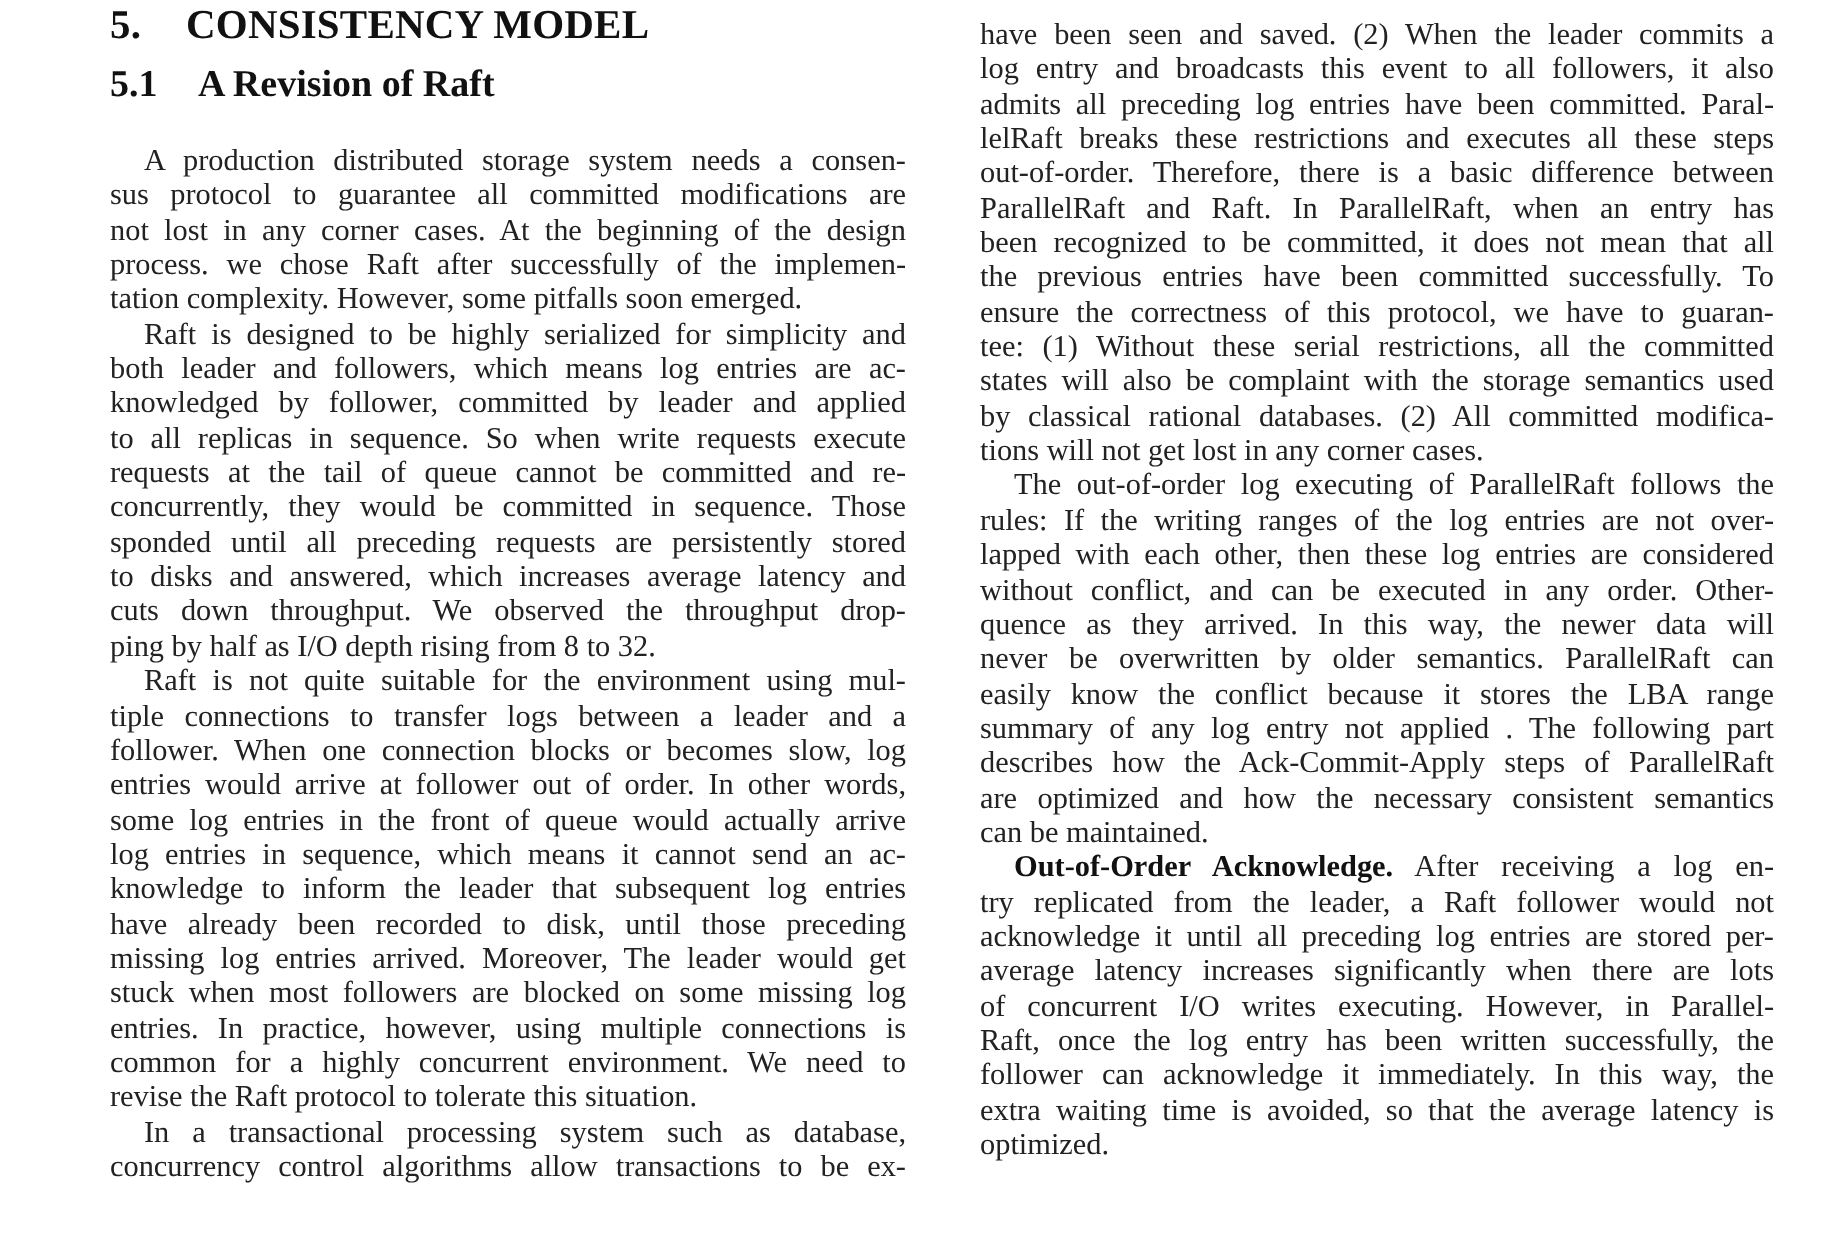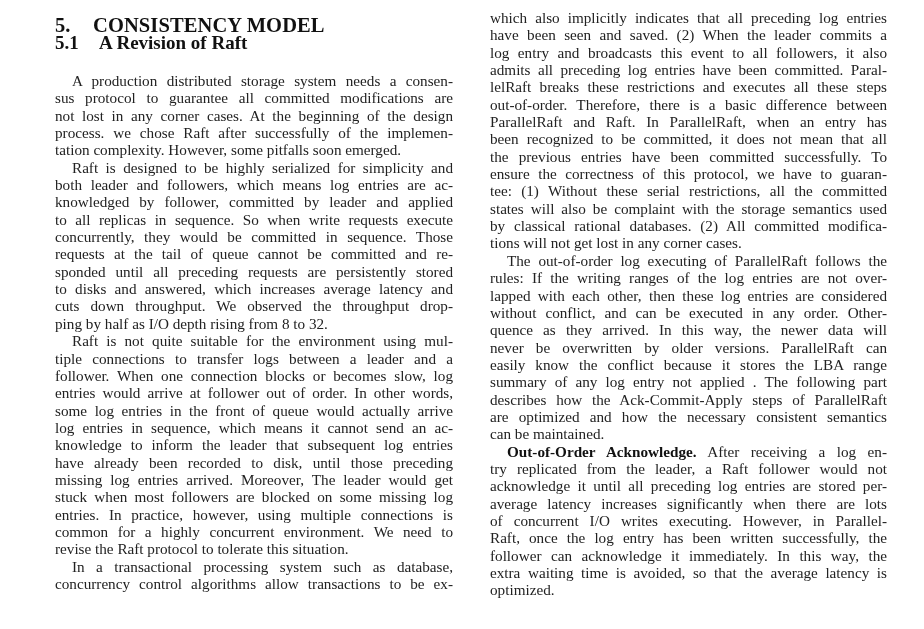--- a/index.html
+++ b/index.html
@@ -22,21 +22,21 @@
   .col-left {
     left: 55px;
     width: 398px;
   }
   .col-right {
     left: 490px;
     width: 397px;
   }
   .h1 {
     position: absolute;
-    top: 14px;
+    top: 2px;
     left: 0;
     font-family: "Liberation Serif", "DejaVu Serif", serif;
     font-weight: bold;
     font-size: 20.5px;
     letter-spacing: 0.1px;
     white-space: nowrap;
     color: #111;
   }
   .h1 .num { display: inline-block; width: 38px; }
   .h2 {
@@ -94,22 +94,22 @@
   <div class="body" id="left-body">
       <span class="line indent">A production distributed storage system needs a consen-</span>
       <span class="line">sus protocol to guarantee all committed modifications are</span>
       <span class="line">not lost in any corner cases. At the beginning of the design</span>
       <span class="line">process. we chose Raft after successfully of the implemen-</span>
       <span class="line last">tation complexity. However, some pitfalls soon emerged.</span>
       <span class="line indent">Raft is designed to be highly serialized for simplicity and</span>
       <span class="line">both leader and followers, which means log entries are ac-</span>
       <span class="line">knowledged by follower, committed by leader and applied</span>
       <span class="line">to all replicas in sequence. So when write requests execute</span>
+      <span class="line">requests at the tail of queue cannot be committed and re-</span>
       <span class="line">concurrently, they would be committed in sequence. Those</span>
-      <span class="line">requests at the tail of queue cannot be committed and re-</span>
       <span class="line">sponded until all preceding requests are persistently stored</span>
       <span class="line">to disks and answered, which increases average latency and</span>
       <span class="line">cuts down throughput. We observed the throughput drop-</span>
       <span class="line last">ping by half as I/O depth rising from 8 to 32.</span>
       <span class="line indent">Raft is not quite suitable for the environment using mul-</span>
       <span class="line">tiple connections to transfer logs between a leader and a</span>
       <span class="line">follower. When one connection blocks or becomes slow, log</span>
       <span class="line">entries would arrive at follower out of order. In other words,</span>
       <span class="line">some log entries in the front of queue would actually arrive</span>
       <span class="line">log entries in sequence, which means it cannot send an ac-</span>
@@ -120,40 +120,39 @@
       <span class="line">entries. In practice, however, using multiple connections is</span>
       <span class="line">common for a highly concurrent environment. We need to</span>
       <span class="line last">revise the Raft protocol to tolerate this situation.</span>
       <span class="line indent">In a transactional processing system such as database,</span>
       <span class="line">concurrency control algorithms allow transactions to be ex-</span>
     </div>
 </div>
 
 <div class="col col-right">
   <div class="body" id="right-body">
-      <span class="line">which also implicitly indicates that all preceding log entries</span>
       <span class="line">have been seen and saved. (2) When the leader commits a</span>
       <span class="line">log entry and broadcasts this event to all followers, it also</span>
       <span class="line">admits all preceding log entries have been committed. Paral-</span>
       <span class="line">lelRaft breaks these restrictions and executes all these steps</span>
       <span class="line">out-of-order. Therefore, there is a basic difference between</span>
       <span class="line">ParallelRaft and Raft. In ParallelRaft, when an entry has</span>
       <span class="line">been recognized to be committed, it does not mean that all</span>
       <span class="line">the previous entries have been committed successfully. To</span>
       <span class="line">ensure the correctness of this protocol, we have to guaran-</span>
       <span class="line">tee: (1) Without these serial restrictions, all the committed</span>
       <span class="line">states will also be complaint with the storage semantics used</span>
       <span class="line">by classical rational databases. (2) All committed modifica-</span>
       <span class="line last">tions will not get lost in any corner cases.</span>
       <span class="line indent">The out-of-order log executing of ParallelRaft follows the</span>
       <span class="line">rules: If the writing ranges of the log entries are not over-</span>
       <span class="line">lapped with each other, then these log entries are considered</span>
       <span class="line">without conflict, and can be executed in any order. Other-</span>
       <span class="line">quence as they arrived. In this way, the newer data will</span>
-      <span class="line">never be overwritten by older versions. ParallelRaft can</span>
+      <span class="line">never be overwritten by older semantics. ParallelRaft can</span>
       <span class="line">easily know the conflict because it stores the LBA range</span>
       <span class="line">summary of any log entry not applied . The following part</span>
       <span class="line">describes how the Ack-Commit-Apply steps of ParallelRaft</span>
       <span class="line">are optimized and how the necessary consistent semantics</span>
       <span class="line last">can be maintained.</span>
       <span class="line indent"><span class="run-in">Out-of-Order Acknowledge.</span><span> After receiving a log en-</span></span>
       <span class="line">try replicated from the leader, a Raft follower would not</span>
       <span class="line">acknowledge it until all preceding log entries are stored per-</span>
       <span class="line">average latency increases significantly when there are lots</span>
       <span class="line">of concurrent I/O writes executing. However, in Parallel-</span>

